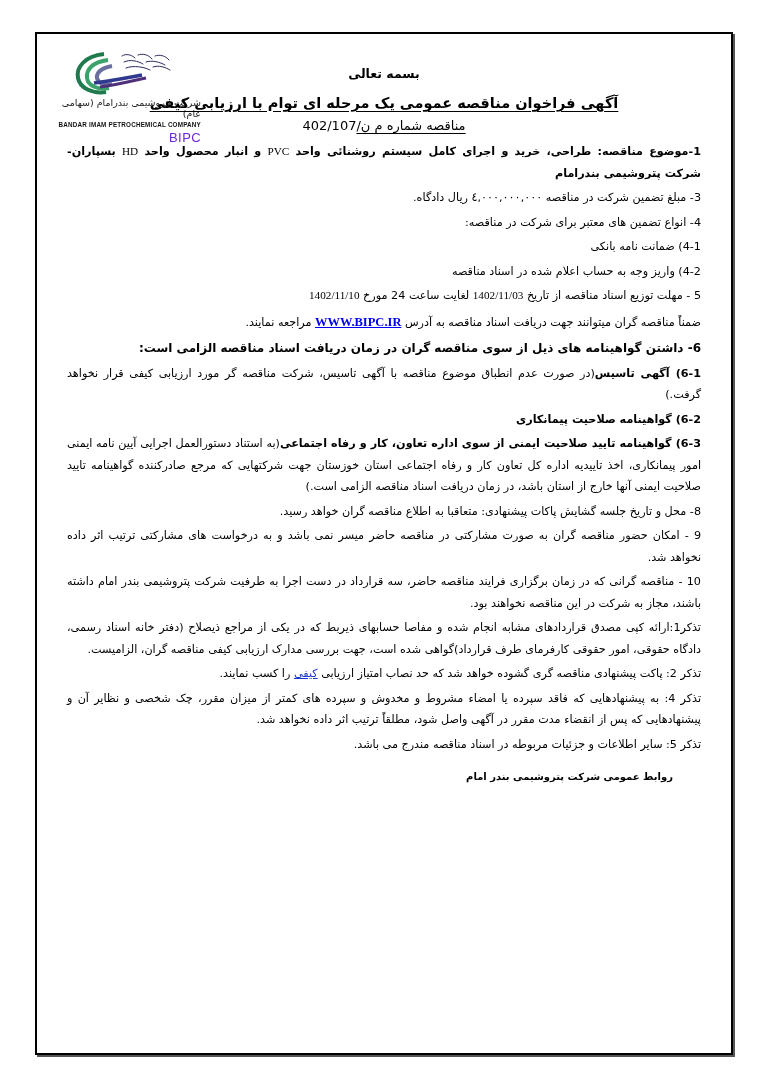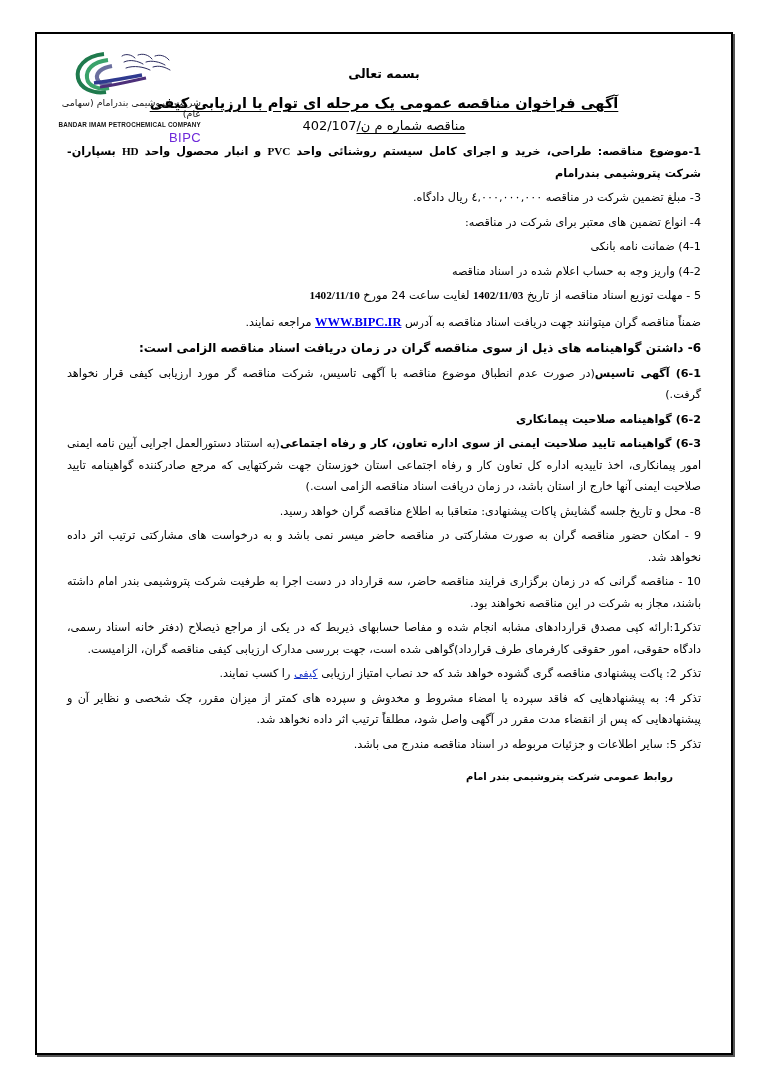--- a/index.html
+++ b/index.html
@@ -124,21 +124,21 @@
     font-family: "Liberation Serif", serif;
     font-weight: bold;
     text-decoration: underline;
     direction: ltr;
     unicode-bidi: embed;
     display: inline-block;
     font-size: 12.5px;
   }
   .en {
     font-family: "Liberation Serif", serif;
-    font-weight: bold;
+    font-weight: normal;
     direction: ltr;
     unicode-bidi: embed;
     display: inline-block;
   }
   .blue-kw {
     color: #1a35c8;
     text-decoration: underline;
   }
   .sig {
     margin-top: 12px;

